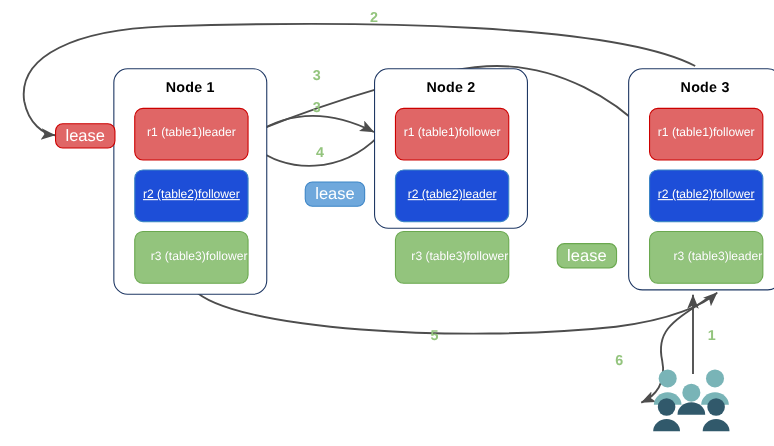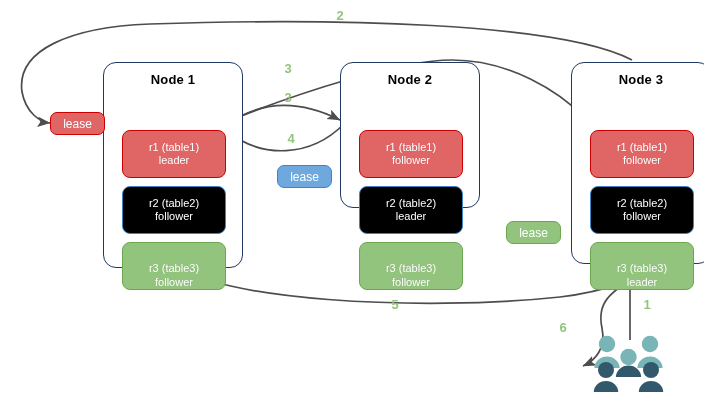--- a/index.html
+++ b/index.html
@@ -6,30 +6,30 @@
   body{width:704px;height:405px;overflow:hidden;
        font-family:"Liberation Sans", sans-serif;}
   #stage{position:relative;width:704px;height:405px;background:#fff;}
   svg#edges{position:absolute;left:0;top:0;width:704px;height:405px;overflow:visible;}
 
   .node-box{position:absolute;box-sizing:border-box;border:1.6px solid #1f3864;
             border-radius:13px;background:#ffffff;}
   .node-title{position:absolute;left:0;right:0;top:9px;text-align:center;
               font-size:13px;font-weight:bold;color:#000;letter-spacing:.2px;}
   .range{position:absolute;box-sizing:border-box;border-radius:8px;
-         display:flex;flex-direction:column;align-items:center;justify-content:center;
+         display:flex;flex-direction:row;align-items:center;justify-content:center;
          color:#ffffff;font-size:11px;line-height:13.5px;text-align:center;
-         text-shadow:0 0 1px rgba(0,0,0,.10);margin-top:32px;}
+         text-shadow:0 0 1px rgba(0,0,0,.10);}
   .r-red{background:#e06666;border:1.4px solid #cc0000;}
-  .r-blue{background:#000000;border:1.4px solid #3d85c6;}
+  .r-blue{background:#1d4ed8;border:1.4px solid #3d85c6;text-decoration:underline;}
   .r-green{background:#93c47d;border:1.4px solid #6aa84f;justify-content:flex-end;}
 
   .lease{position:absolute;box-sizing:border-box;border-radius:7px;
          display:flex;align-items:center;justify-content:center;
-         color:#ffffff;font-size:12px;}
+         color:#ffffff;font-size:15px;}
   .lease.red{background:#e06666;border:1.4px solid #cc0000;}
   .lease.blue{background:#6fa8dc;border:1.4px solid #3d85c6;}
   .lease.green{background:#93c47d;border:1.4px solid #6aa84f;}
 
   .step{position:absolute;color:#93c47d;font-size:13px;font-weight:bold;
         text-align:center;white-space:nowrap;}
 
   .people{position:absolute;}
 </style>
 </head>

